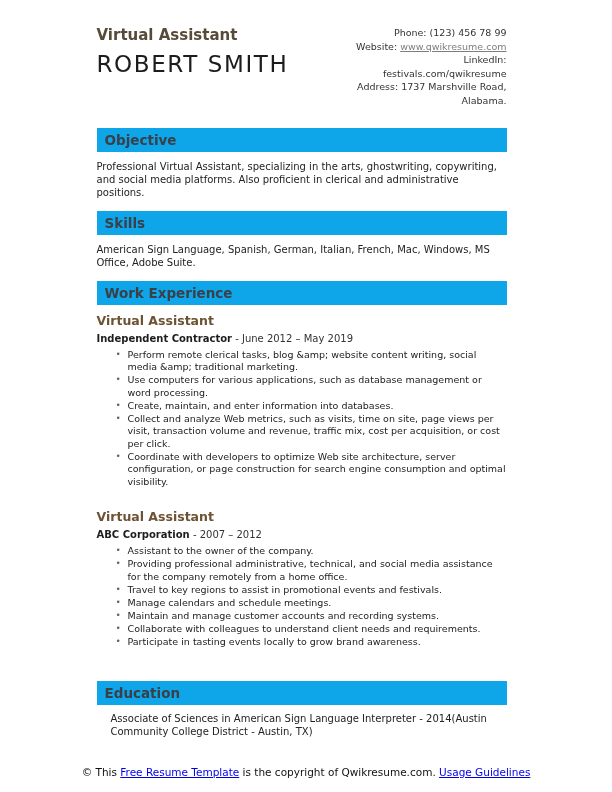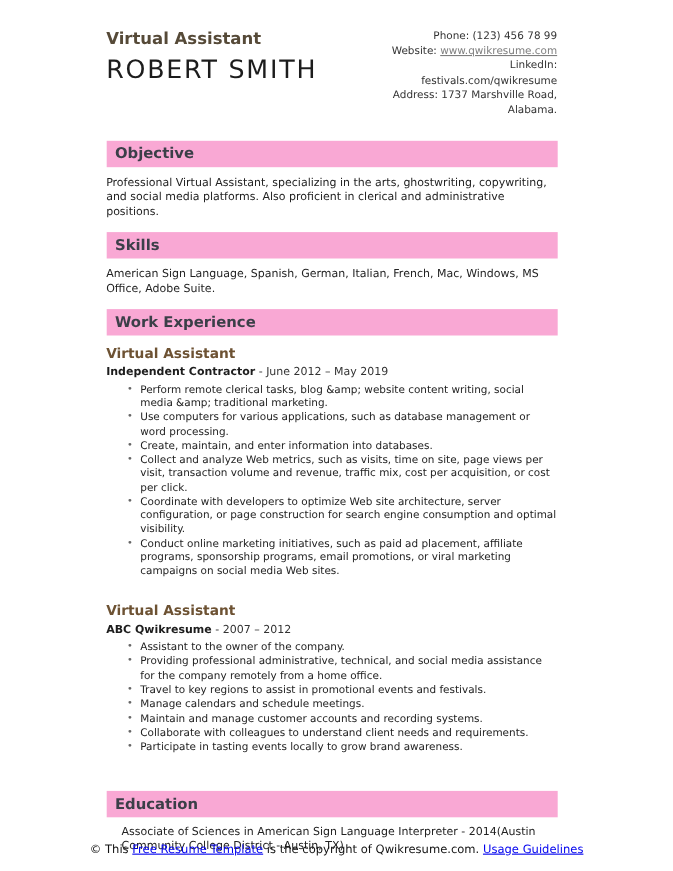--- a/index.html
+++ b/index.html
@@ -40,21 +40,21 @@
     max-width: 230px;
   }
   .contact a.site-link {
     color: #7e7e7e;
     text-decoration: underline;
   }
 
   
   .content { padding: 0 58px 0 49px; }
   .section-bar {
-    background: #f9a8d4;
+    background: #0ea5e9;
     color: #3b3f48;
     font-weight: bold;
     font-size: 13.5px;
     padding: 4px 0 4px 8px;
     margin-top: 12px;
   }
   .section-bar.first { margin-top: 20px; }
   .section-bar.edu-bar { margin-top: 33px; }
   .para {
     margin: 8px 0 0 0;
@@ -150,28 +150,27 @@
       <h3 class="job-title">Virtual Assistant</h3>
       <div class="job-meta">
         <span class="employer">Independent Contractor</span><span> - June 2012 – May 2019</span>
       </div>
       <ul class="bullets">
           <li>Perform remote clerical tasks, blog &amp;amp; website content writing, social media &amp;amp; traditional marketing.</li>
           <li>Use computers for various applications, such as database management or word processing.</li>
           <li>Create, maintain, and enter information into databases.</li>
           <li>Collect and analyze Web metrics, such as visits, time on site, page views per visit, transaction volume and revenue, traffic mix, cost per acquisition, or cost per click.</li>
           <li>Coordinate with developers to optimize Web site architecture, server configuration, or page construction for search engine consumption and optimal visibility.</li>
-          <li>Conduct online marketing initiatives, such as paid ad placement, affiliate programs, sponsorship programs, email promotions, or viral marketing campaigns on social media Web sites.</li>
         </ul>
     </div>
 
     <div class="job second">
       <h3 class="job-title">Virtual Assistant</h3>
       <div class="job-meta">
-        <span class="employer">ABC Qwikresume</span><span> - 2007 – 2012</span>
+        <span class="employer">ABC Corporation</span><span> - 2007 – 2012</span>
       </div>
       <ul class="bullets">
           <li>Assistant to the owner of the company.</li>
           <li>Providing professional administrative, technical, and social media assistance for the company remotely from a home office.</li>
           <li>Travel to key regions to assist in promotional events and festivals.</li>
           <li>Manage calendars and schedule meetings.</li>
           <li>Maintain and manage customer accounts and recording systems.</li>
           <li>Collaborate with colleagues to understand client needs and requirements.</li>
           <li>Participate in tasting events locally to grow brand awareness.</li>
         </ul>

